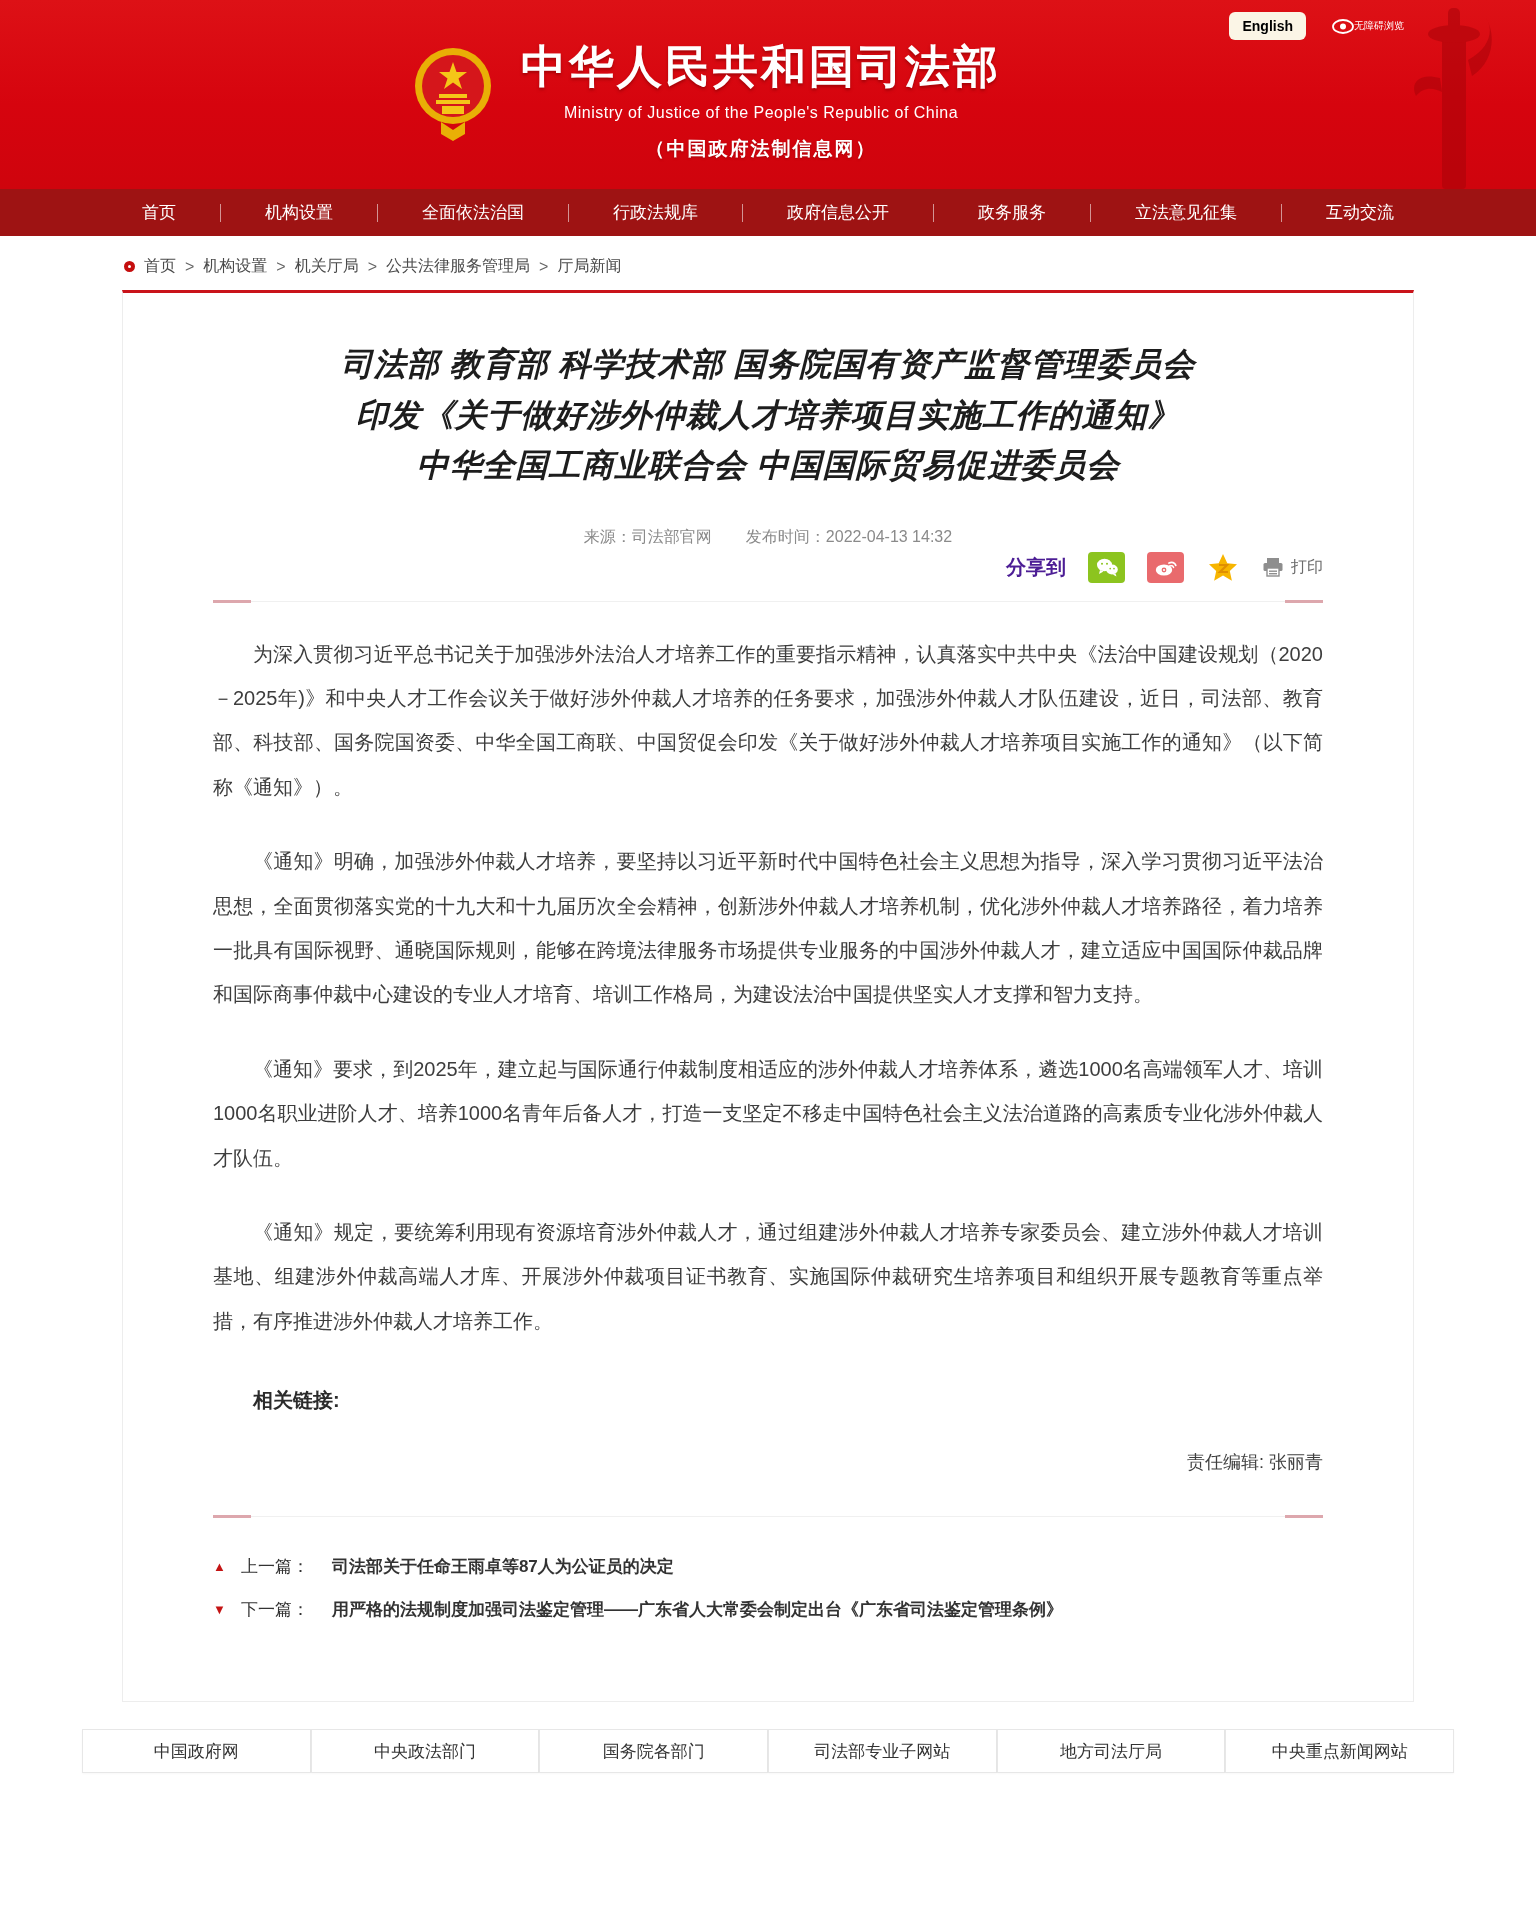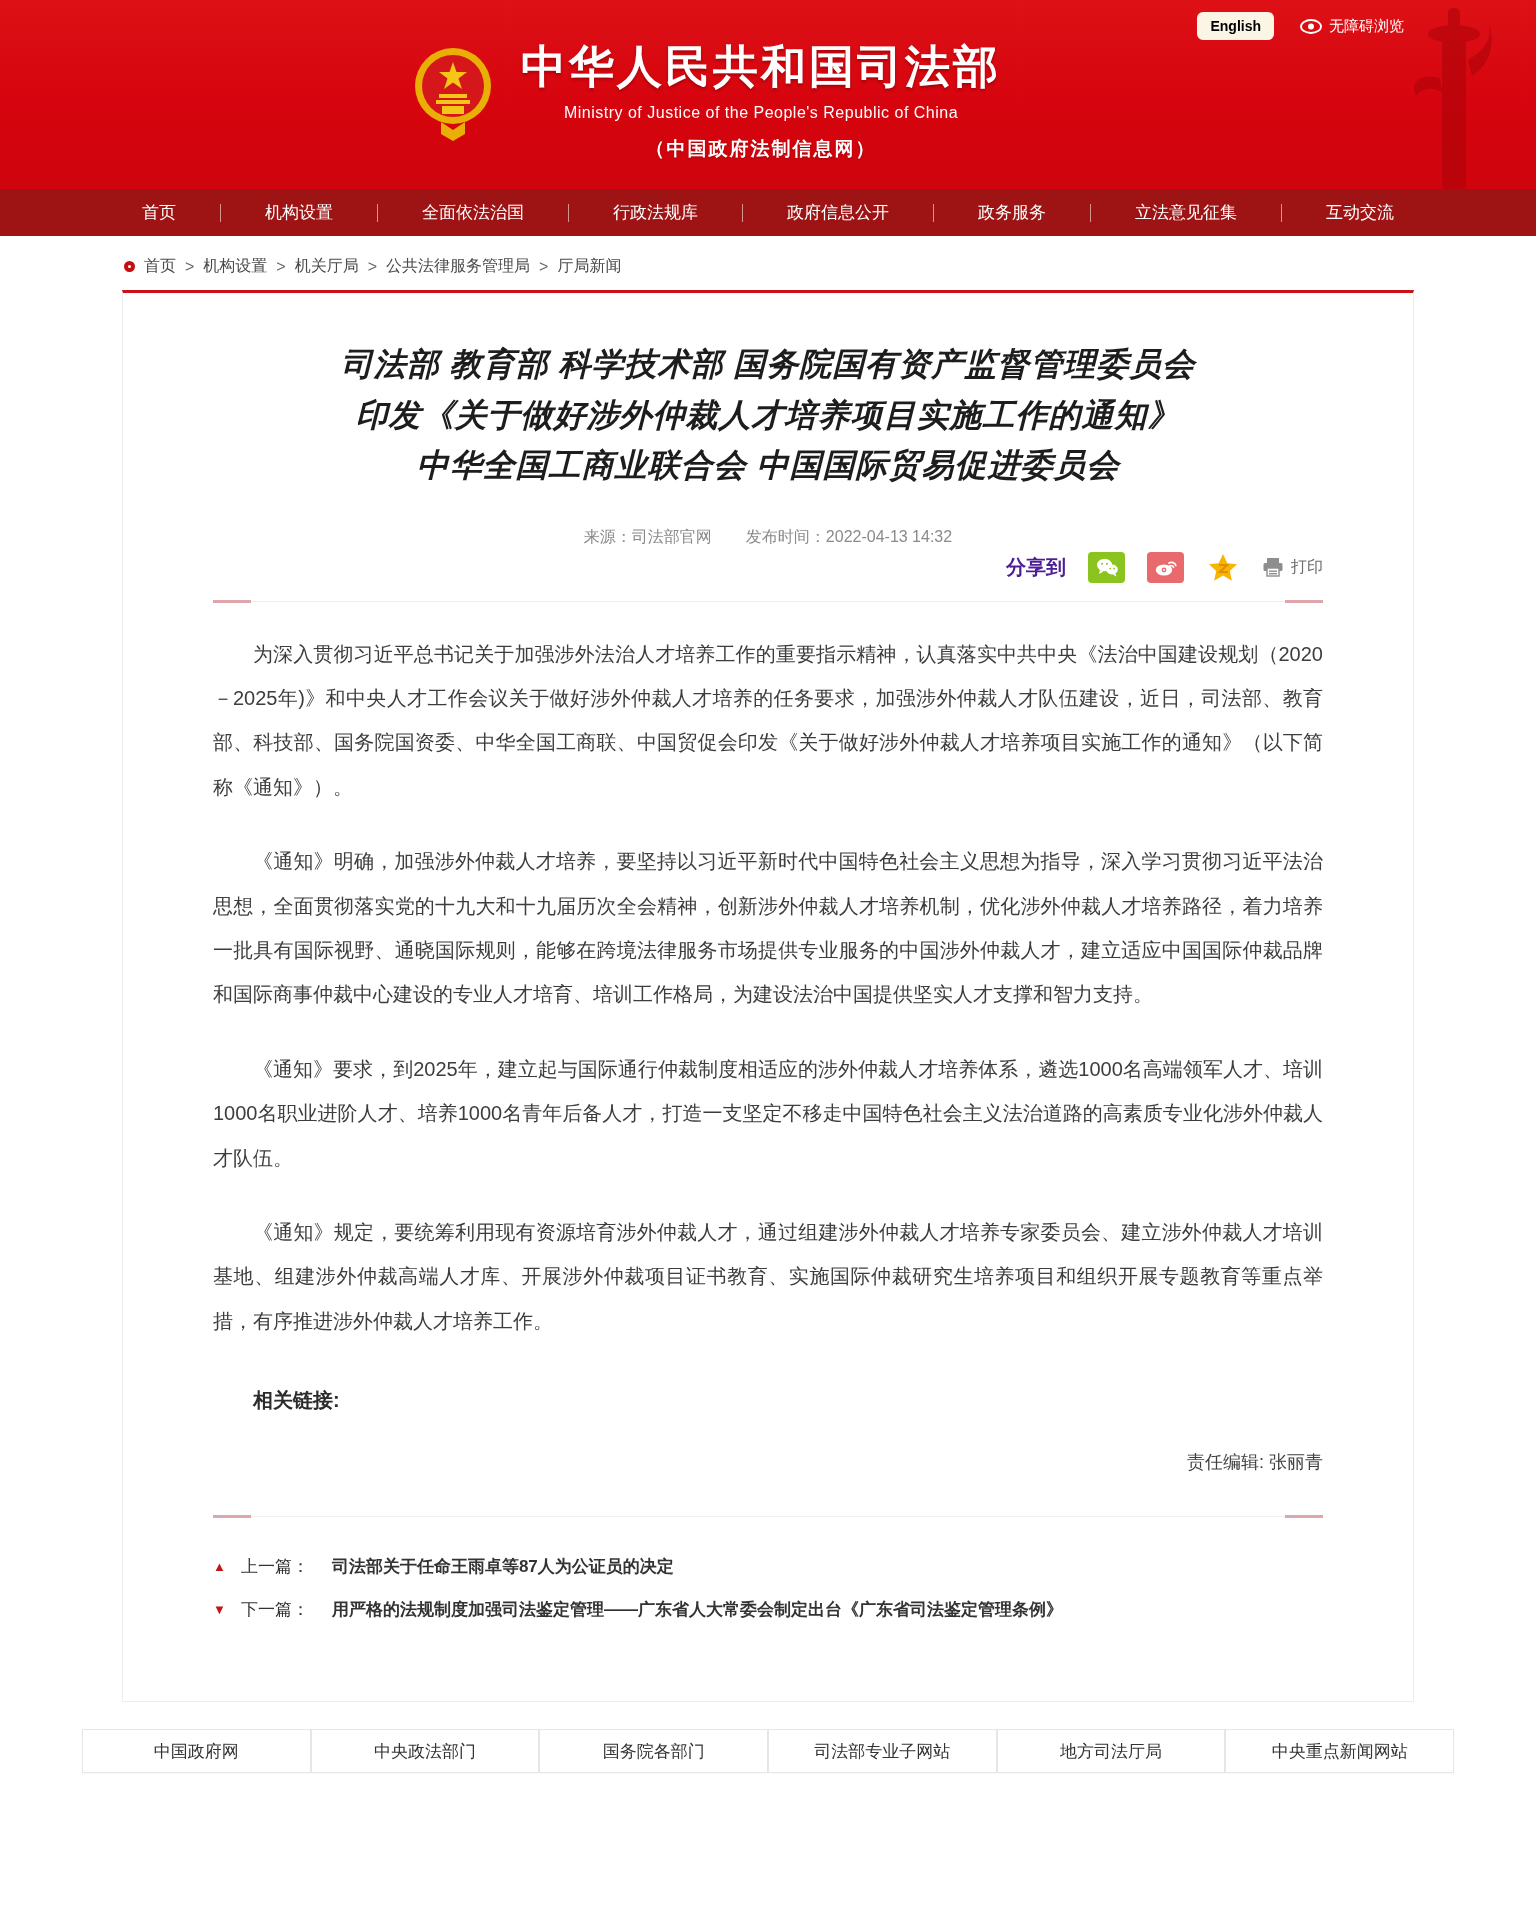--- a/index.html
+++ b/index.html
@@ -18,21 +18,21 @@
   }
   .huabiao { position:absolute; right:28px; top:0; height:189px; opacity:.55; }
   .header-top-right {
     position:absolute; top:12px; right:132px;
     display:flex; align-items:center; gap:26px; z-index:3;
   }
   .english-btn {
     background:#fbf5e6; color:#000000; font-weight:bold; font-size:14px;
     padding:6px 13px; border-radius:6px; border:none; cursor:pointer;
   }
-  .a11y { display:flex; align-items:center; gap:7px; color:#ffffff; font-size:15px; cursor:pointer; }
+  .a11y { display:flex; align-items:center; gap:0; color:#ffffff; font-size:10px; cursor:pointer; }
   .header-center {
     position:absolute; left:0; right:0; top:42px;
     display:flex; justify-content:center; align-items:flex-start; gap:26px;
     transform:translateX(-62px);
   }
   .site-titles { text-align:center; }
   .site-title {
     color:#fff; font-size:45px; font-weight:bold; letter-spacing:3px;
     font-family:"Liberation Serif","DejaVu Serif",serif;
     text-shadow:0 2px 3px rgba(120,0,0,.55); line-height:1.15;

